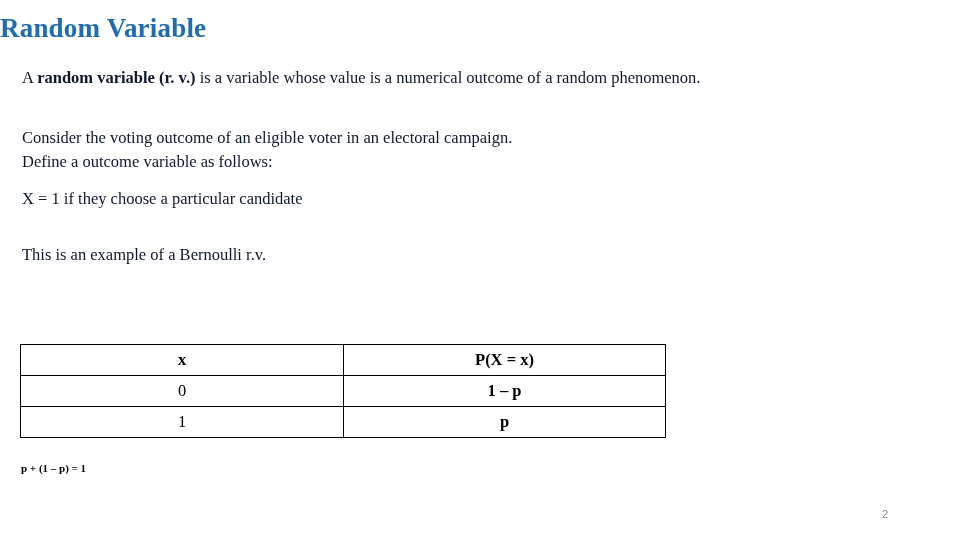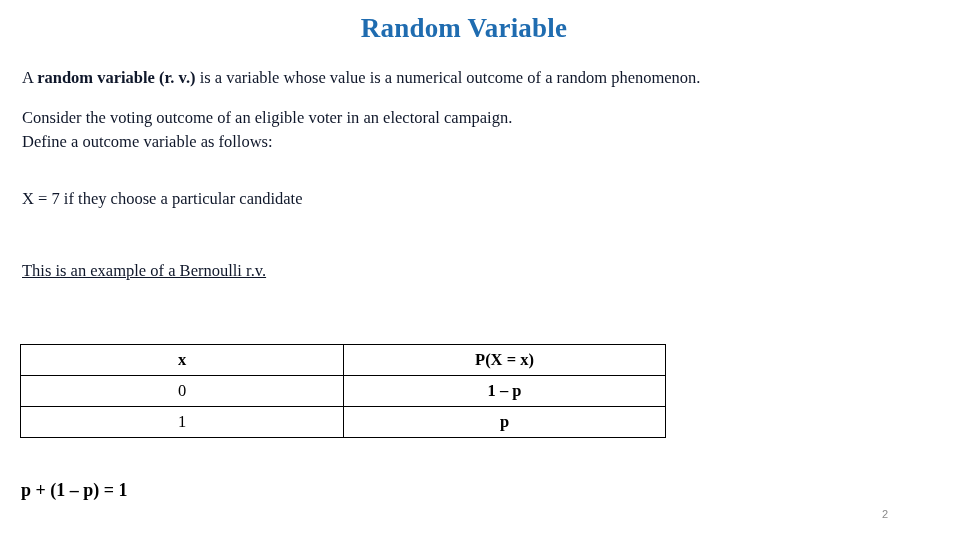--- a/index.html
+++ b/index.html
@@ -23,21 +23,21 @@
     height: 540px;
     background: #ffffff;
   }
 
   
   .slide-title {
     position: absolute;
     top: 12px;
     left: 0;
     width: 928px;
-    text-align: center;
+    text-align: left;
     font-size: 27px;
     font-weight: bold;
     color: #1F6CB0;
     letter-spacing: 0.2px;
     line-height: 1.2;
   }
 
   
   .body-block {
     position: absolute;
@@ -48,23 +48,23 @@
     white-space: nowrap;
   }
   .body-block .line {
     display: block;
   }
   .bold {
     font-weight: bold;
   }
 
   #para-definition { top: 66px; }
-  #para-consider   { top: 106px; }
+  #para-consider   { top: 126px; }
   #para-xvalues    { top: 187px; }
-  #para-bernoulli  { top: 259px; text-decoration: underline; }
+  #para-bernoulli  { top: 243px; }
   #para-pf-label   { top: 307px; }
 
   
   .pf-table {
     position: absolute;
     left: 20px;
     top: 344px;
     width: 643px;
     border-collapse: collapse;
     table-layout: fixed;
@@ -80,22 +80,22 @@
   .pf-table td.col-x { width: 322px; }
   .pf-table td.col-p { width: 321px; font-weight: bold; }
   .pf-table tr.header-row td {
     font-weight: bold;
   }
 
   
   .footer-formula {
     position: absolute;
     left: 21px;
-    top: 480px;
-    font-size: 18px;
+    top: 462px;
+    font-size: 11px;
     font-weight: bold;
     white-space: nowrap;
   }
 
   
   .page-number {
     position: absolute;
     right: 72px;
     top: 508px;
     font-size: 11px;
@@ -113,21 +113,21 @@
   <div class="body-block" id="para-definition">
     <span class="line"><span>A </span><span class="bold">random variable (r. v.)</span><span> is a variable whose value is a numerical outcome of a random phenomenon.</span></span>
   </div>
 
   <div class="body-block" id="para-consider">
     <span class="line">Consider the voting outcome of an eligible voter in an electoral campaign.</span>
     <span class="line">Define a outcome variable as follows:</span>
   </div>
 
   <div class="body-block" id="para-xvalues">
-    <span class="line">X = 7 if they choose a particular candidate</span>
+    <span class="line">X = 1 if they choose a particular candidate</span>
   </div>
 
   <div class="body-block" id="para-bernoulli">
     <span class="line">This is an example of a Bernoulli r.v.</span>
   </div>
 
 
   <table class="pf-table">
     <tbody>
       <tr class="header-row">

